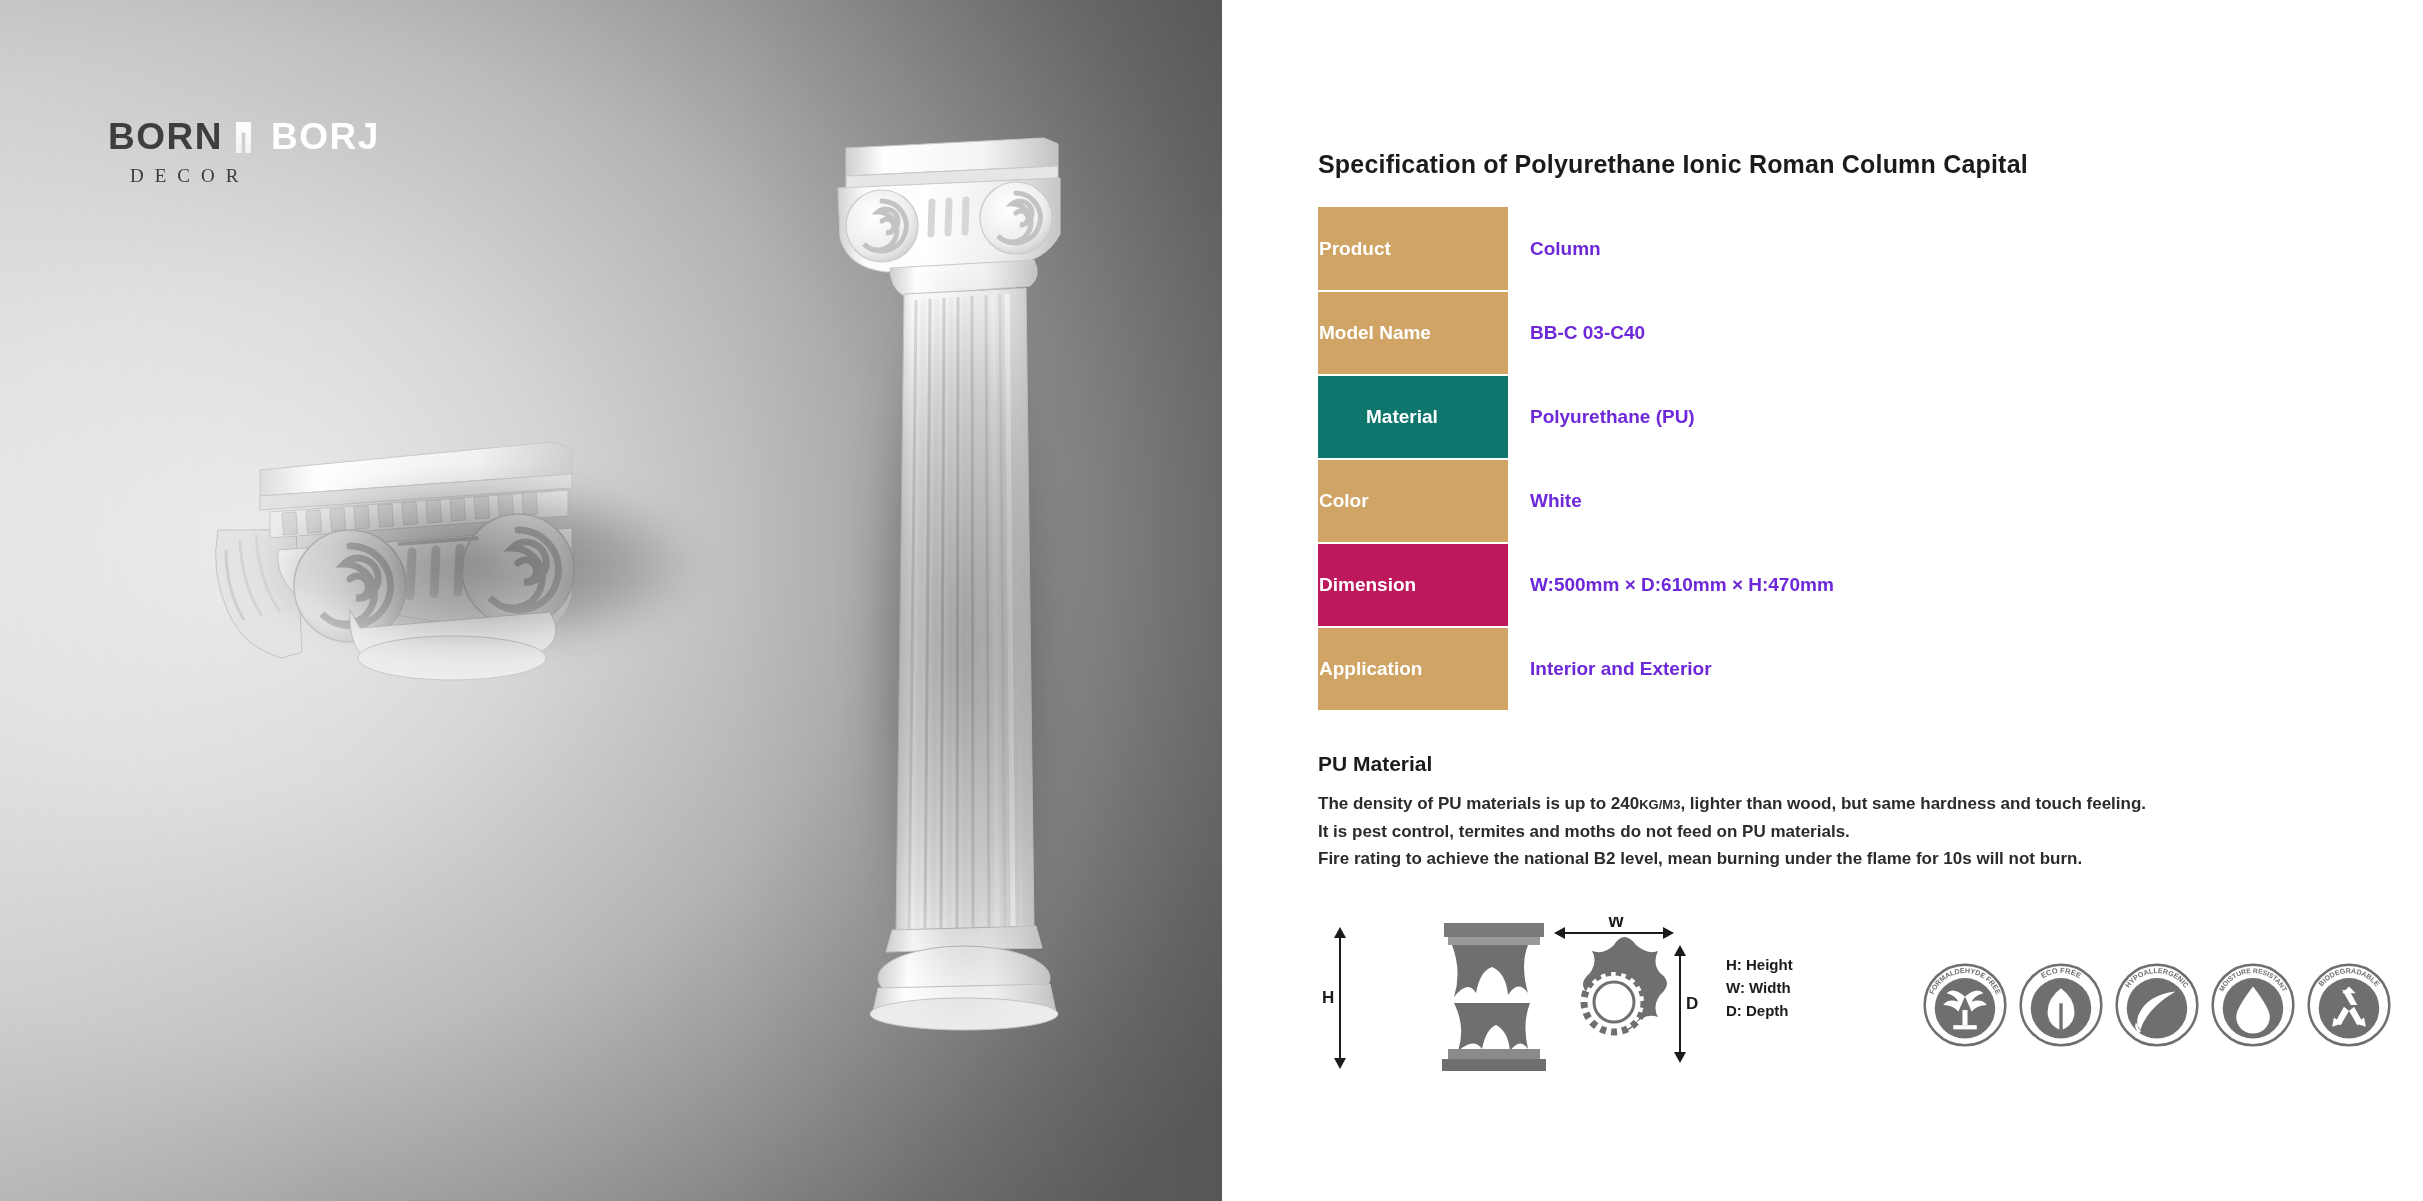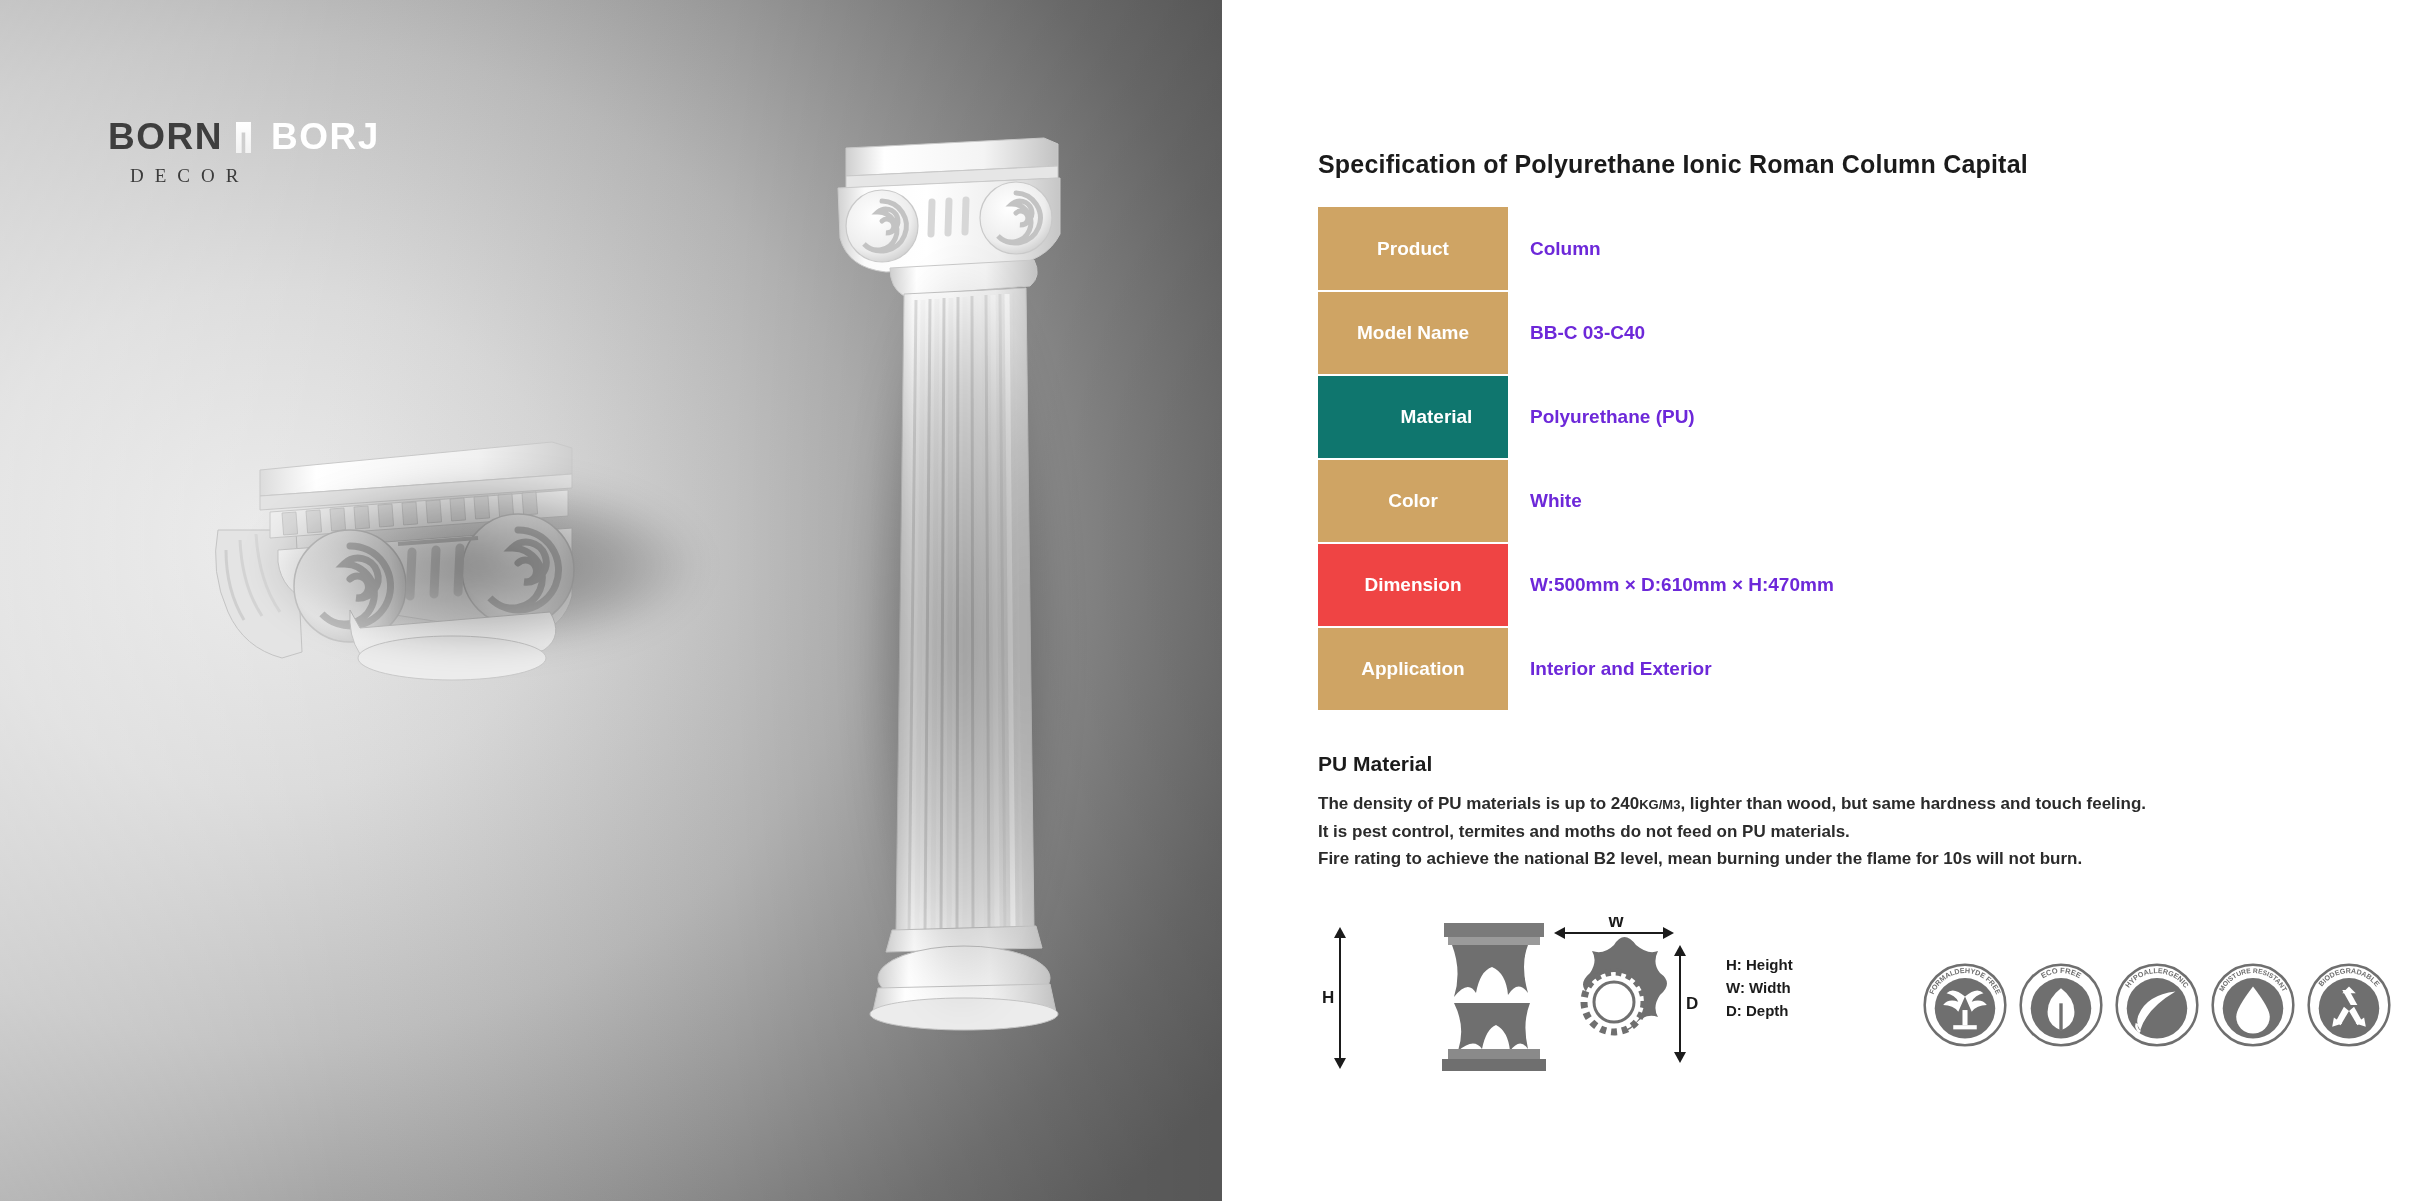--- a/index.html
+++ b/index.html
@@ -80,21 +80,21 @@
     font-size: 25px; font-weight: 700; color:#1b1b1b;
     margin: 0 0 28px 0; letter-spacing: .2px;
   }
   .spec-table { border-collapse: collapse; }
   .spec-table tr { }
   .spec-label {
     background: #ceа36a;
     background: #cfa464;
     color:#ffffff; font-weight:700; font-size: 19px;
     width: 190px; height: 84px;
-    text-align:center; vertical-align: middle;
+    text-align:left; vertical-align: middle;
     border-bottom: 2px solid #ffffff;
   }
   .spec-value {
     padding-left: 22px; font-size: 19px; font-weight:700; color:#6d28d9;
     vertical-align: middle; white-space: nowrap;
   }
 
   .pu-heading { font-size: 21px; font-weight:700; color:#1b1b1b; margin: 40px 0 14px 0; }
   .pu-line { font-size: 17px; font-weight:700; color:#2b2b2b; line-height: 1.62; }
   .pu-line .sub { font-size: 13px; margin-top: 36px; }
@@ -283,21 +283,21 @@
         </tr>
         <tr>
           <td class="spec-label" style="background: #0f766e; padding-left: 48px;">Material</td>
           <td class="spec-value">Polyurethane (PU)</td>
         </tr>
         <tr>
           <td class="spec-label" style="background: rgb(207, 164, 100);">Color</td>
           <td class="spec-value">White</td>
         </tr>
         <tr>
-          <td class="spec-label" style="background: #ef4444;">Dimension</td>
+          <td class="spec-label" style="background: #be185d;">Dimension</td>
           <td class="spec-value">W:500mm × D:610mm × H:470mm</td>
         </tr>
         <tr>
           <td class="spec-label" style="background: rgb(207, 164, 100);">Application</td>
           <td class="spec-value">Interior and Exterior</td>
         </tr>
       </tbody>
     </table>
 
     <h2 class="pu-heading">PU Material</h2>

